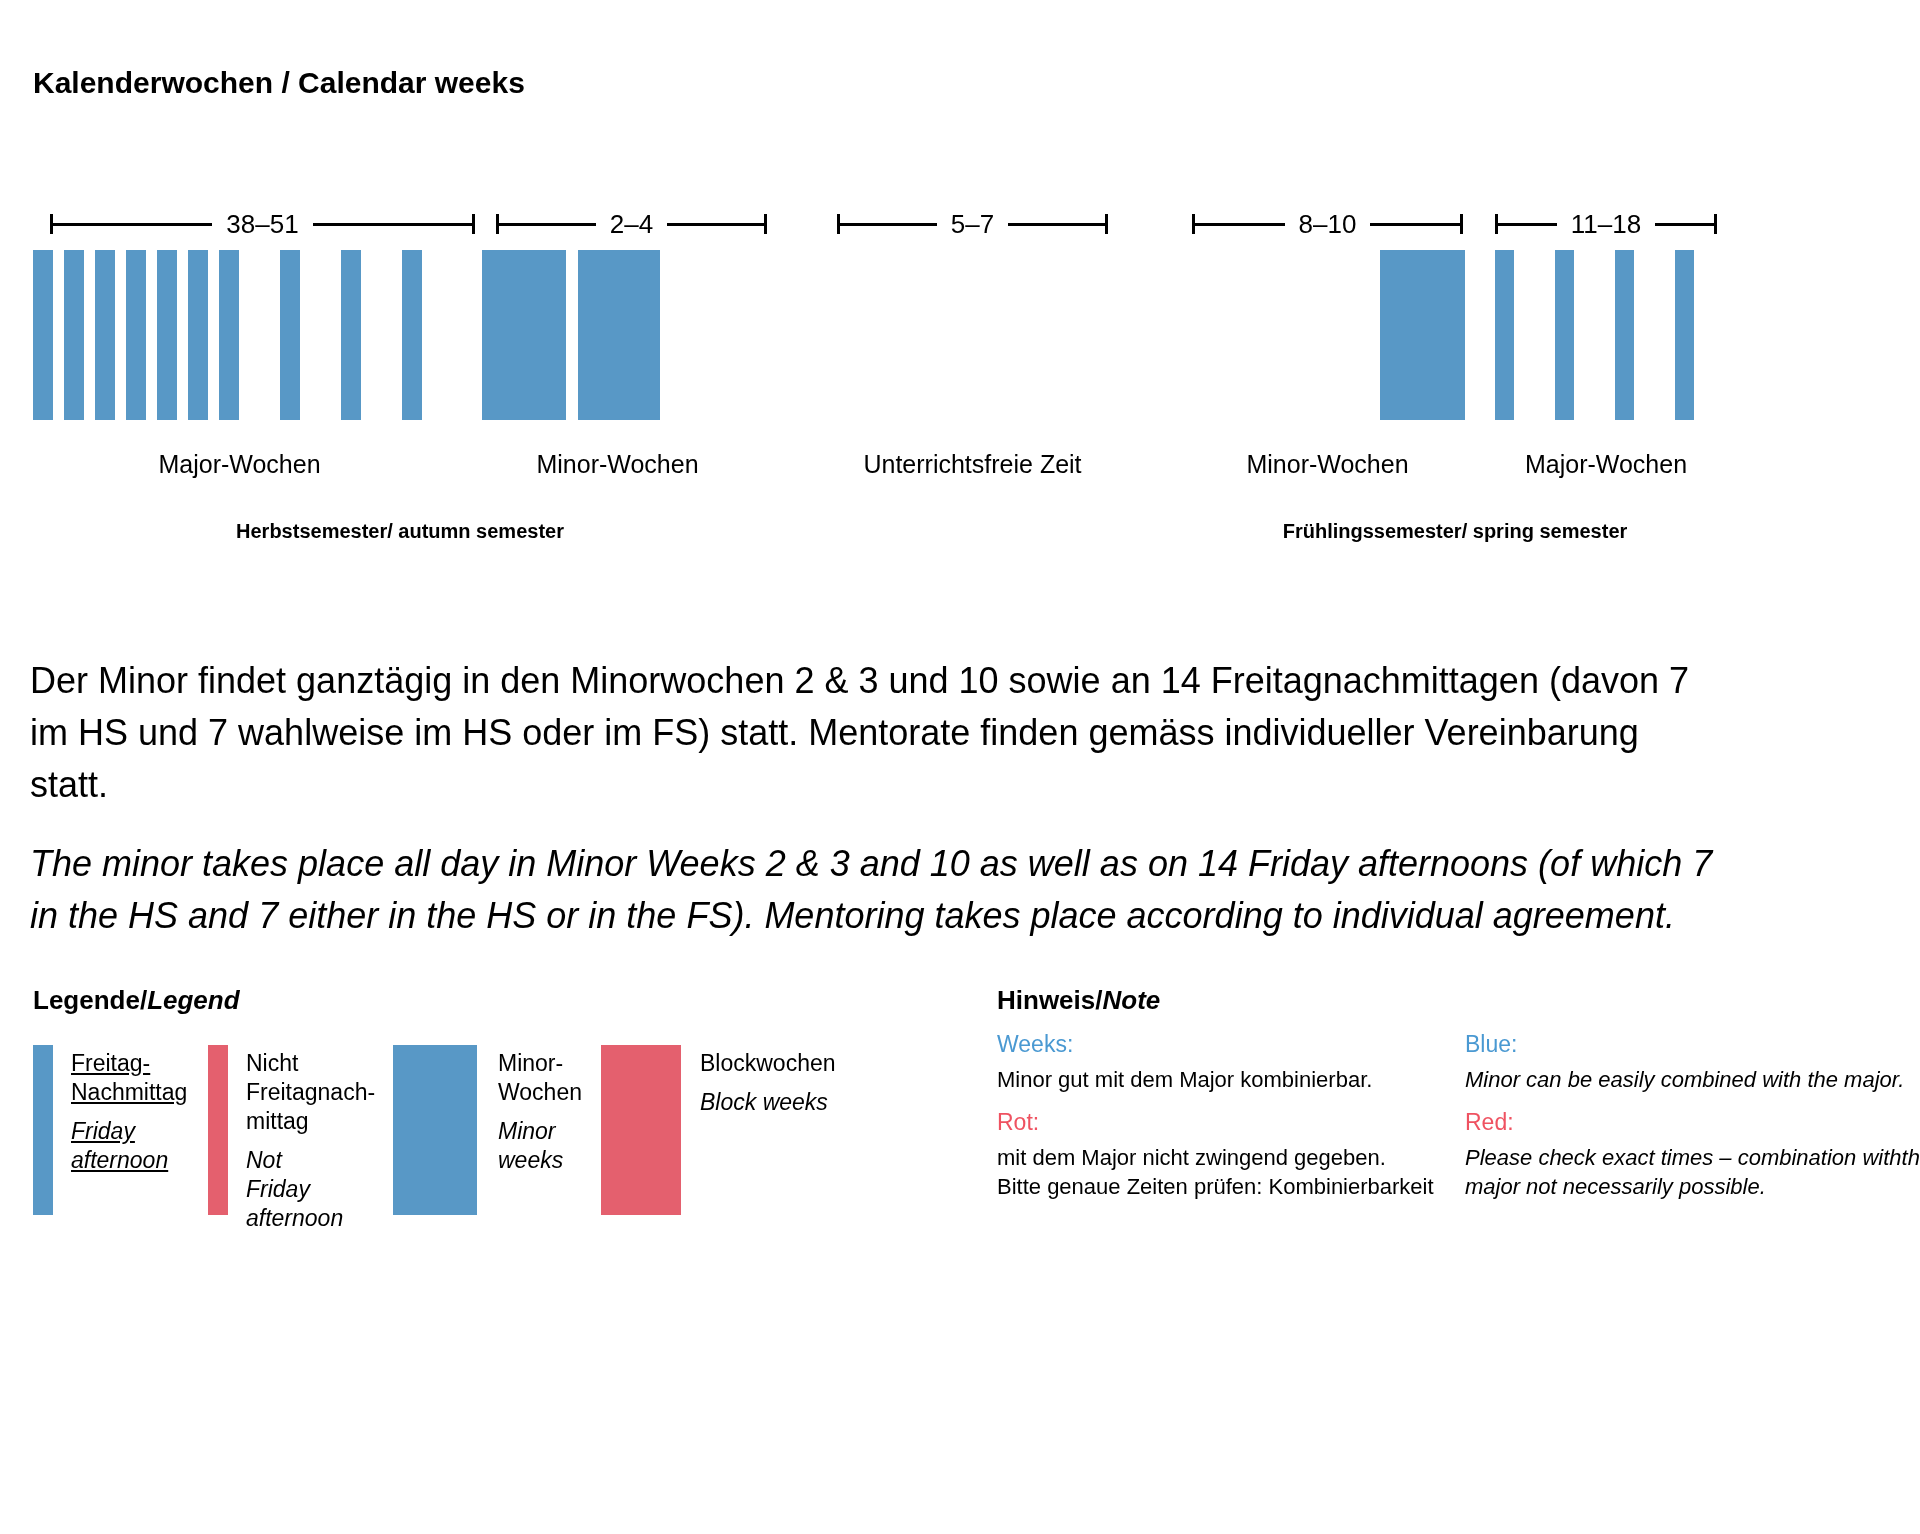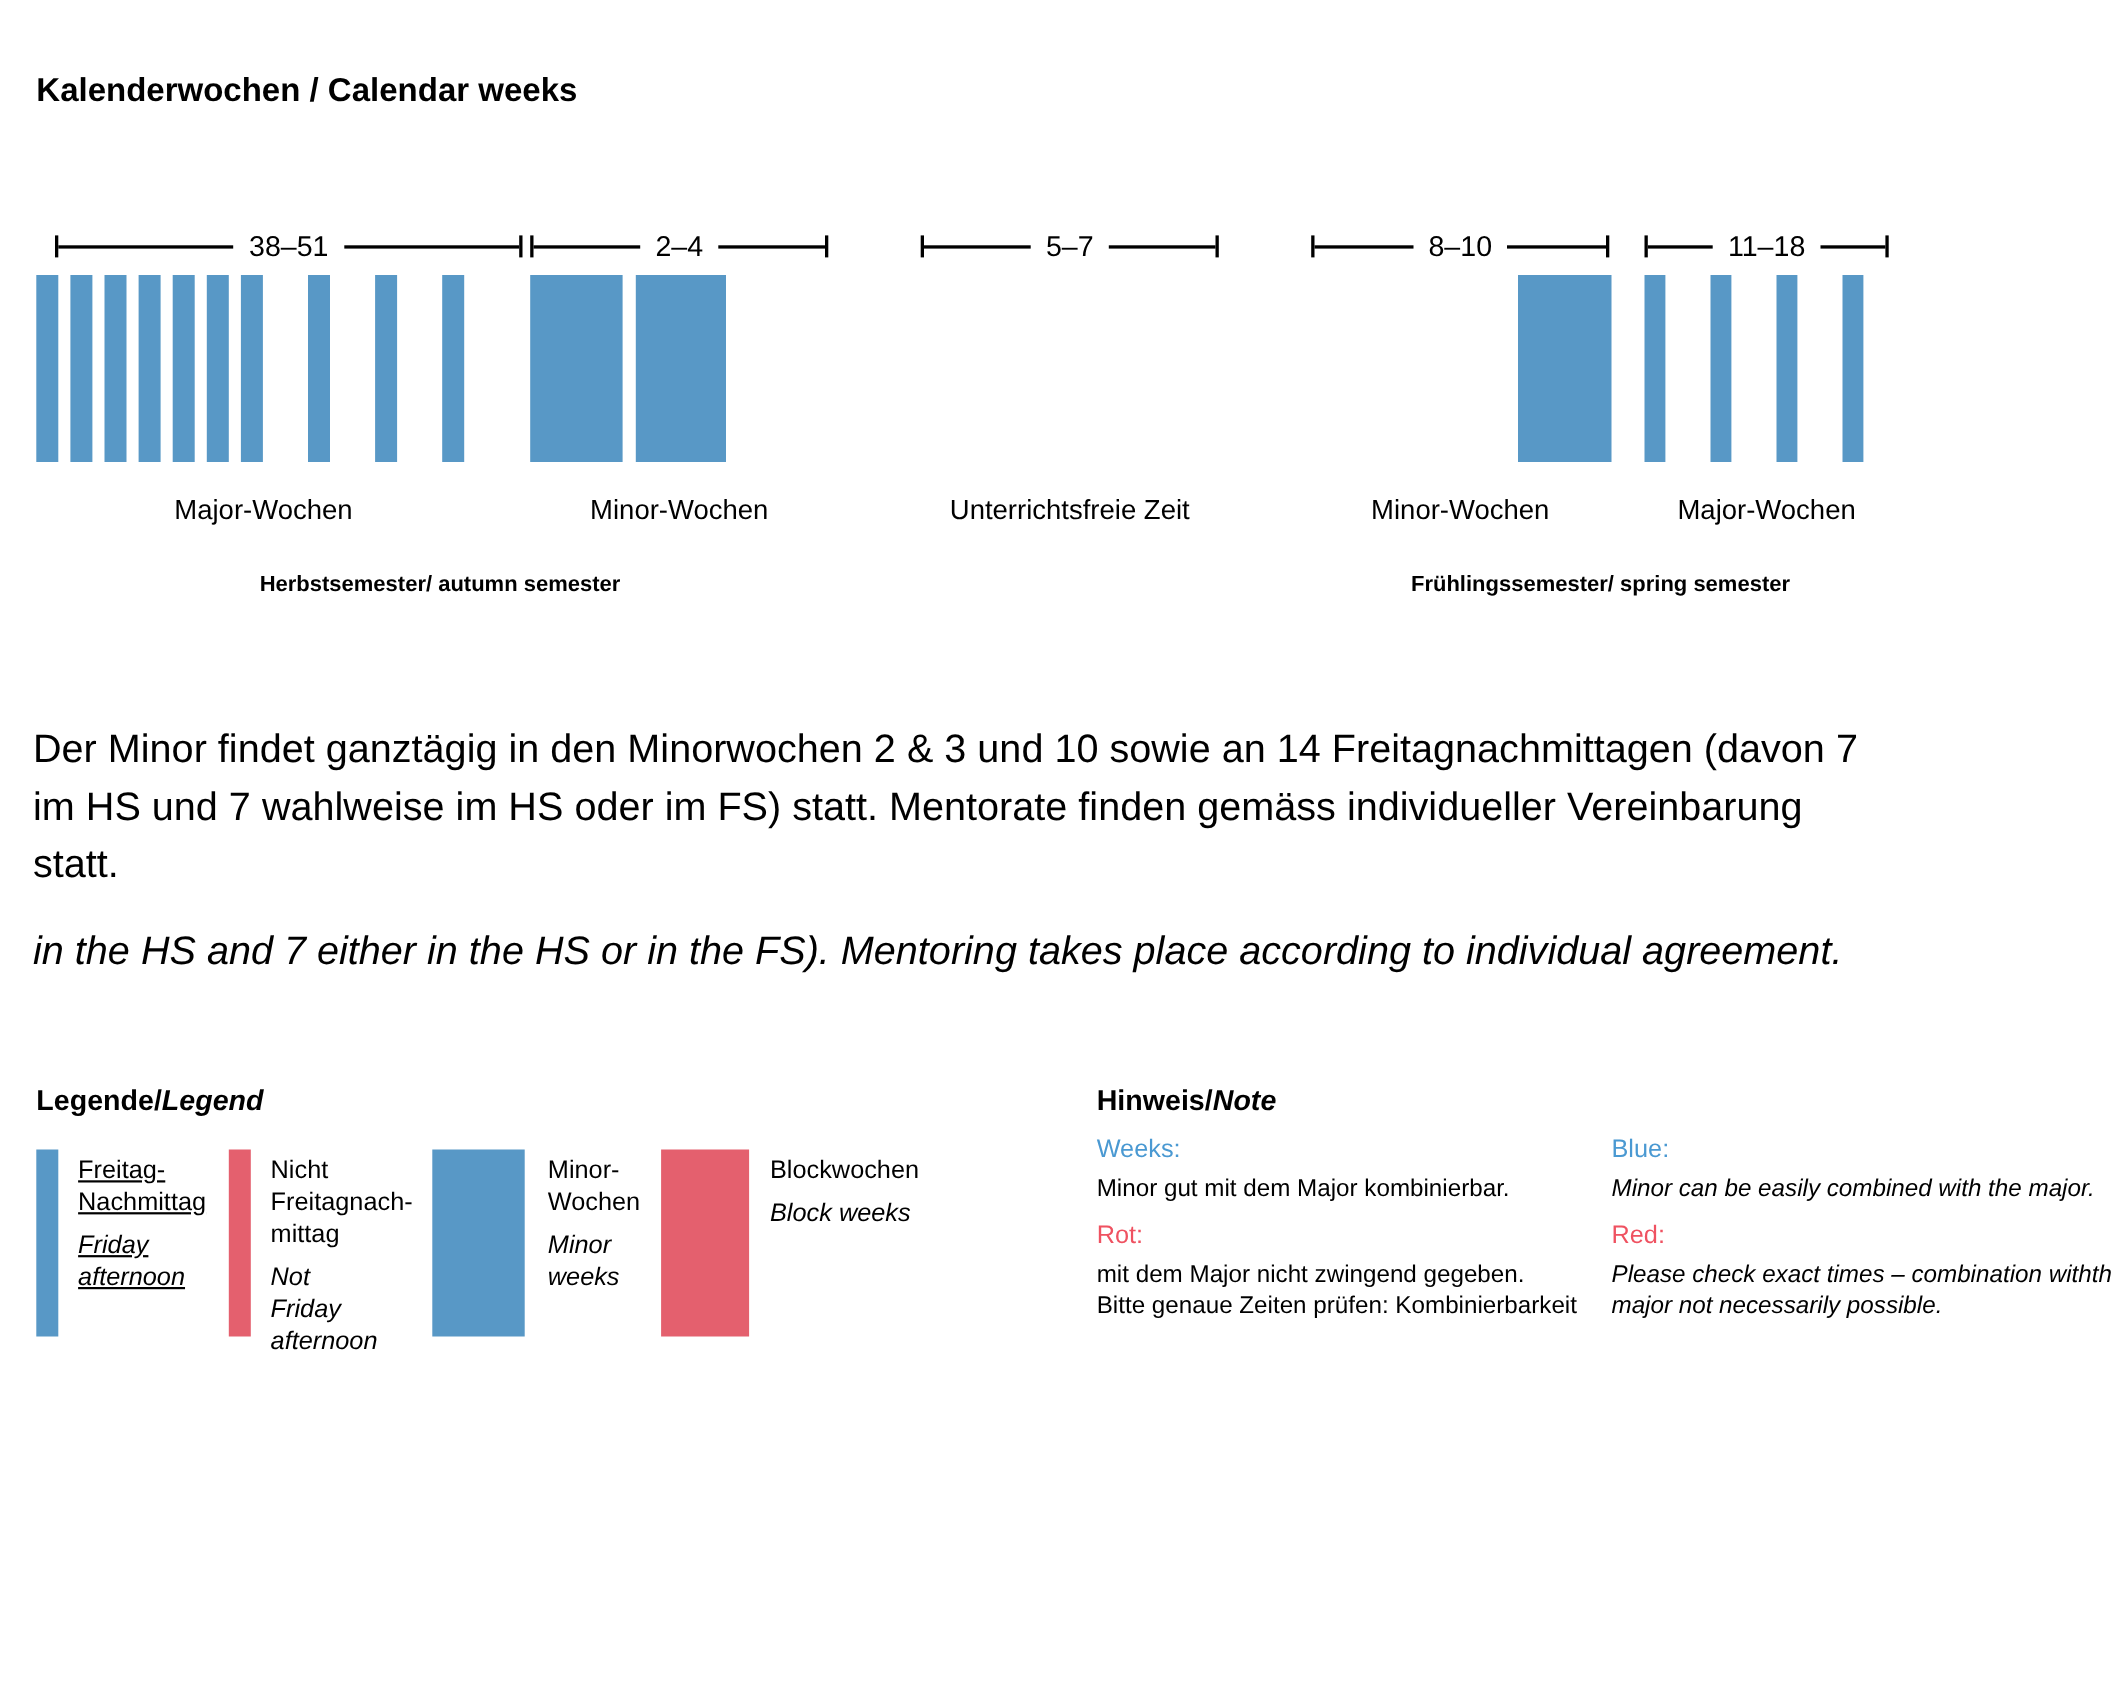--- a/index.html
+++ b/index.html
@@ -51,21 +51,21 @@
       <div class="chart-bar" style="left: 64px; width: 20px; background: rgb(88, 152, 198);"></div>
       <div class="chart-bar" style="left: 95px; width: 20px; background: rgb(88, 152, 198);"></div>
       <div class="chart-bar" style="left: 126px; width: 20px; background: rgb(88, 152, 198);"></div>
       <div class="chart-bar" style="left: 157px; width: 20px; background: rgb(88, 152, 198);"></div>
       <div class="chart-bar" style="left: 188px; width: 20px; background: rgb(88, 152, 198);"></div>
       <div class="chart-bar" style="left: 219px; width: 20px; background: rgb(88, 152, 198);"></div>
       <div class="chart-bar" style="left: 280px; width: 20px; background: rgb(88, 152, 198);"></div>
       <div class="chart-bar" style="left: 341px; width: 20px; background: rgb(88, 152, 198);"></div>
       <div class="chart-bar" style="left: 402px; width: 20px; background: rgb(88, 152, 198);"></div>
       <div class="section-label" style="left: 239.5px;">Major-Wochen</div>
-      <div class="bracket" style="left: 482px; width: 271px;">
+      <div class="bracket" style="left: 496px; width: 271px;">
         <div class="tick"></div>
         <div class="bline"></div>
         <div class="blabel">2–4</div>
         <div class="bline"></div>
         <div class="tick"></div>
       </div>
       <div class="chart-bar" style="left: 482px; width: 84px; background: rgb(88, 152, 198);"></div>
       <div class="chart-bar" style="left: 578px; width: 82px; background: rgb(88, 152, 198);"></div>
       <div class="section-label" style="left: 617.5px;">Minor-Wochen</div>
       <div class="bracket" style="left: 837px; width: 271px;">
@@ -101,20 +101,21 @@
       <div class="semester-label" style="left: 1455px;">Frühlingssemester/ spring semester</div>
     </div>
 
   <div id="body-paragraphs">
       <div class="para" style="top: 655px;">
         <div class="pline">Der Minor findet ganztägig in den Minorwochen 2 &amp; 3 und 10 sowie an 14 Freitagnachmittagen (davon 7</div>
         <div class="pline">im HS und 7 wahlweise im HS oder im FS) statt. Mentorate finden gemäss individueller Vereinbarung</div>
         <div class="pline">statt.</div>
       </div>
       <div class="para italic" style="top: 838px;">
+        <div class="pline">The minor takes place all day in Minor Weeks 2 &amp; 3 and 10 as well as on 14 Friday afternoons (of which 7</div>
         <div class="pline">in the HS and 7 either in the HS or in the FS). Mentoring takes place according to individual agreement.</div>
       </div>
     </div>
 
   <div class="block-heading" style="left:33px;">
     <span>Legende/</span><span class="it">Legend</span>
   </div>
   <div id="legend">
       <div class="legend-swatch" style="left: 33px; width: 20px; background: rgb(88, 152, 198);"></div>
       <div class="legend-text" style="left: 71px; text-decoration: underline;">

